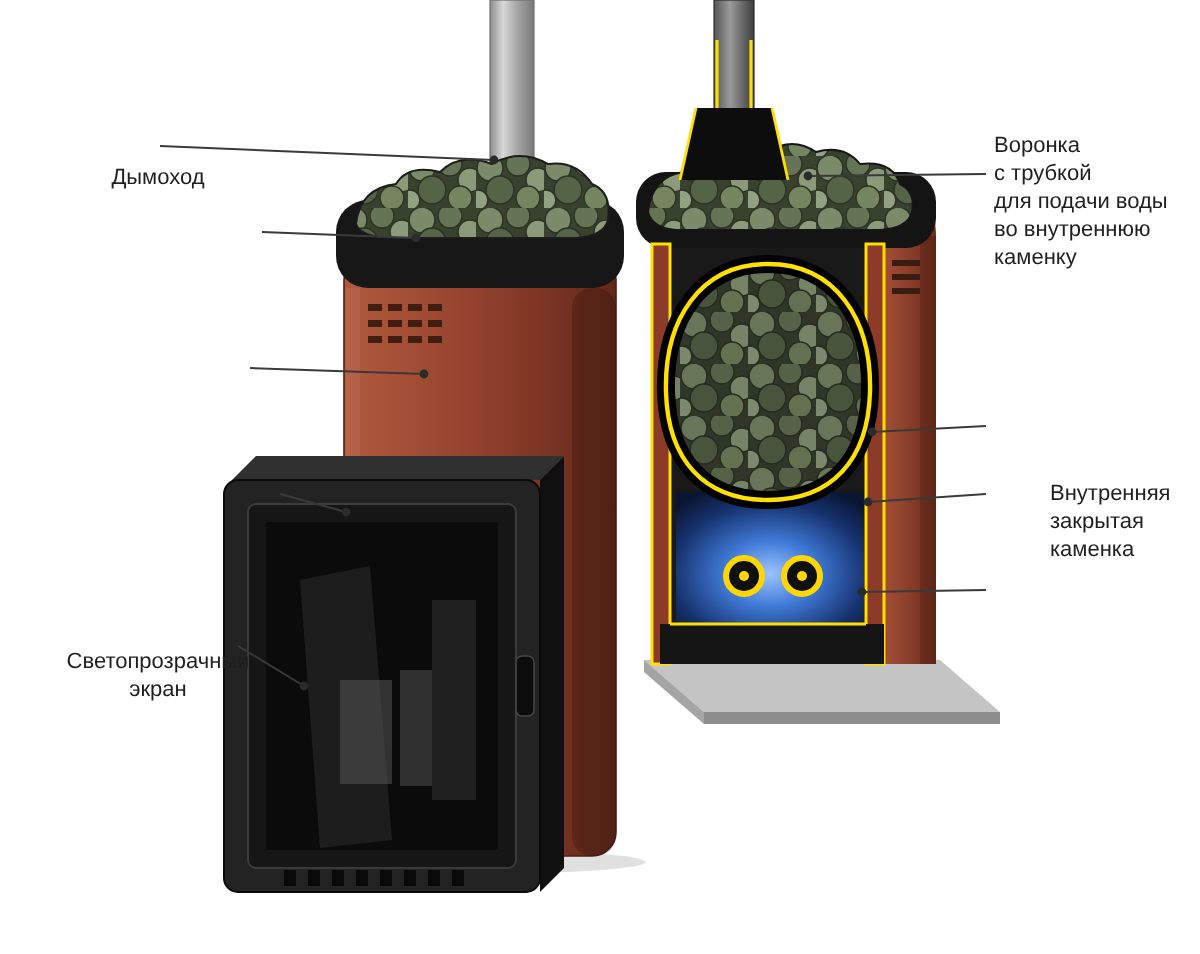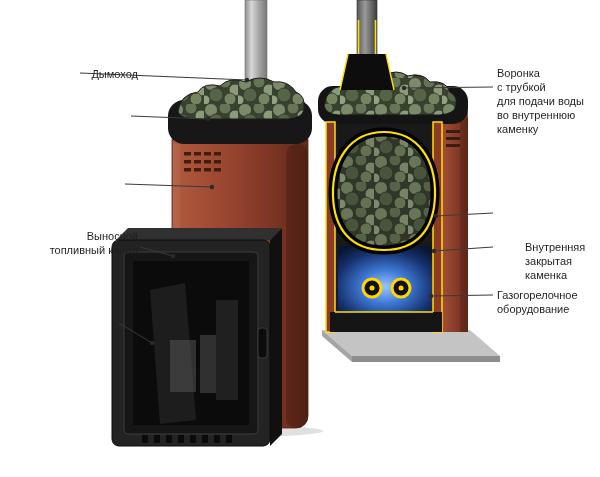--- a/index.html
+++ b/index.html
@@ -5,21 +5,21 @@
   html,body{margin:0;padding:0;background:#ffffff;}
   #stage{
     position:relative;width:600px;height:477px;background:#ffffff;
     font-family:"Liberation Sans", sans-serif;overflow:hidden;
   }
   #art{position:absolute;left:0;top:0;}
   .lbl{
     position:absolute;font-size:11px;line-height:14px;color:#1f1f1f;
     white-space:pre-line;
   }
-  .lbl.left{width:118px;text-align:right;}
+  .lbl.left{width:118px;text-align:center;margin-top:15px;}
   .lbl.right{width:100px;text-align:left;}
   .leader{stroke:#3a3a3a;stroke-width:1;}
   .leader-dot{fill:#2b2b2b;}
   .cut{stroke:#ffe000;}
 </style>
 </head>
 <body>
 
 <div id="stage">
 
@@ -172,27 +172,25 @@
       <line class="leader" x1="493" y1="213" x2="436" y2="216"></line>
         <circle class="leader-dot" cx="436" cy="216" r="2.2"></circle>
       <line class="leader" x1="493" y1="247" x2="434" y2="251"></line>
         <circle class="leader-dot" cx="434" cy="251" r="2.2"></circle>
       <line class="leader" x1="493" y1="295" x2="431" y2="296"></line>
         <circle class="leader-dot" cx="431" cy="296" r="2.2"></circle>
     </g>
   </svg>
 
   <div class="lbl left" style="left:20px;top:67px">Дымоход</div>
-  <div class="lbl left" style="left:20px;top:229px">Выносной
-топливный канал</div>
+  <div class="lbl left" style="left:20px;top:309px">Светопрозрачный
+экран</div>
 
   <div class="lbl right" style="left:497px;top:66px">Воронка
 с трубкой
 для подачи воды
 во внутреннюю
 каменку</div>
   <div class="lbl right" style="left:525px;top:240px">Внутренняя
 закрытая
 каменка</div>
-  <div class="lbl right" style="left:497px;top:288px">Газогорелочное
-оборудование</div>
 
 </div>
 
 </body></html>

